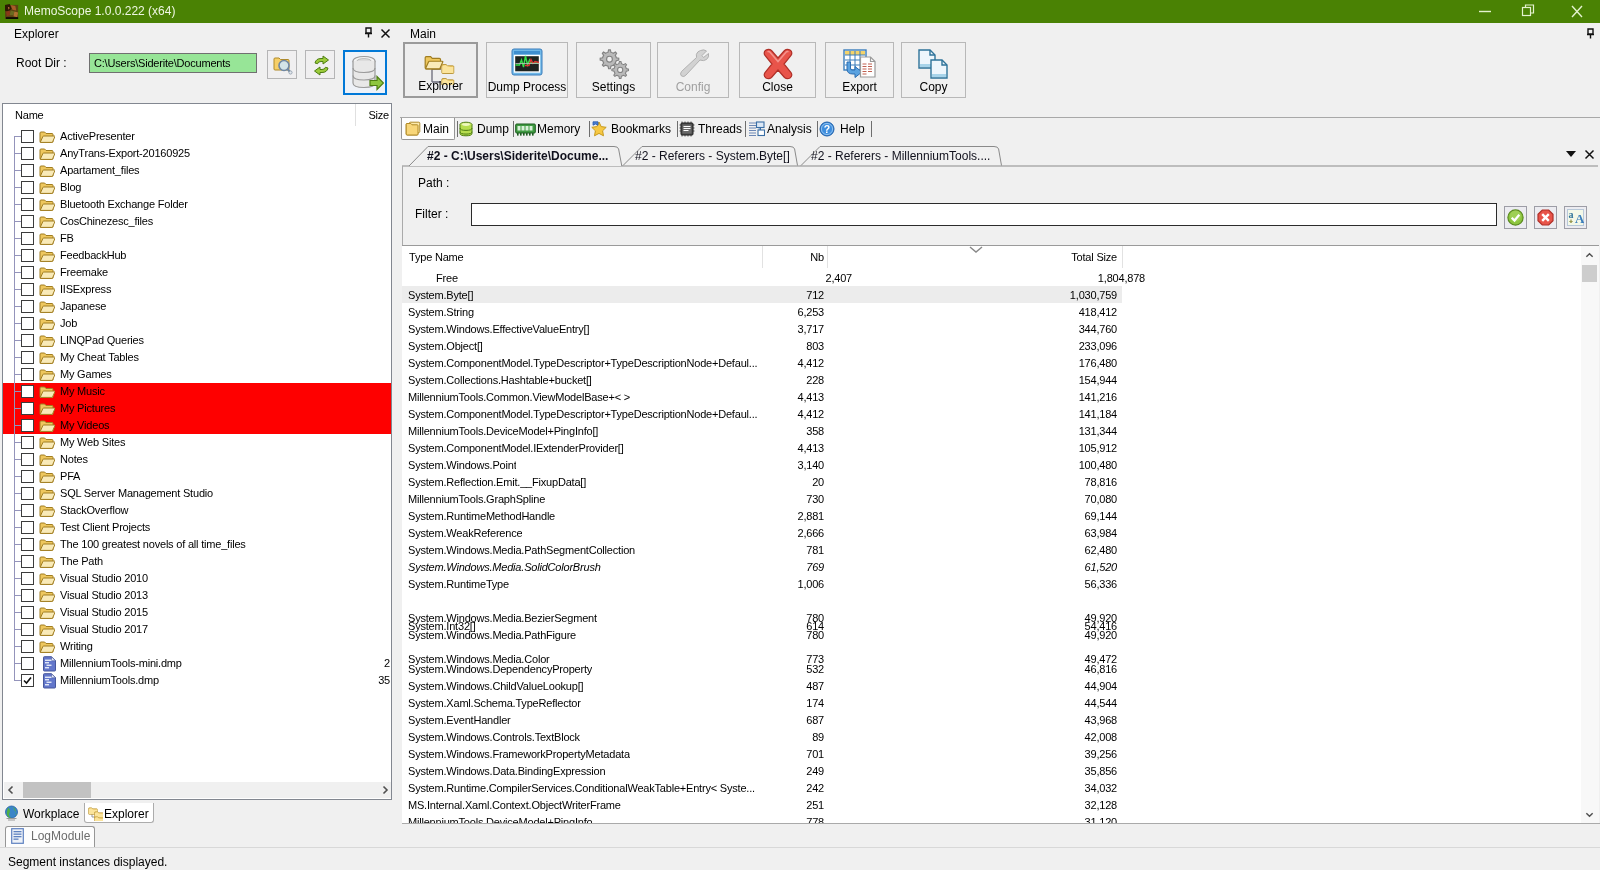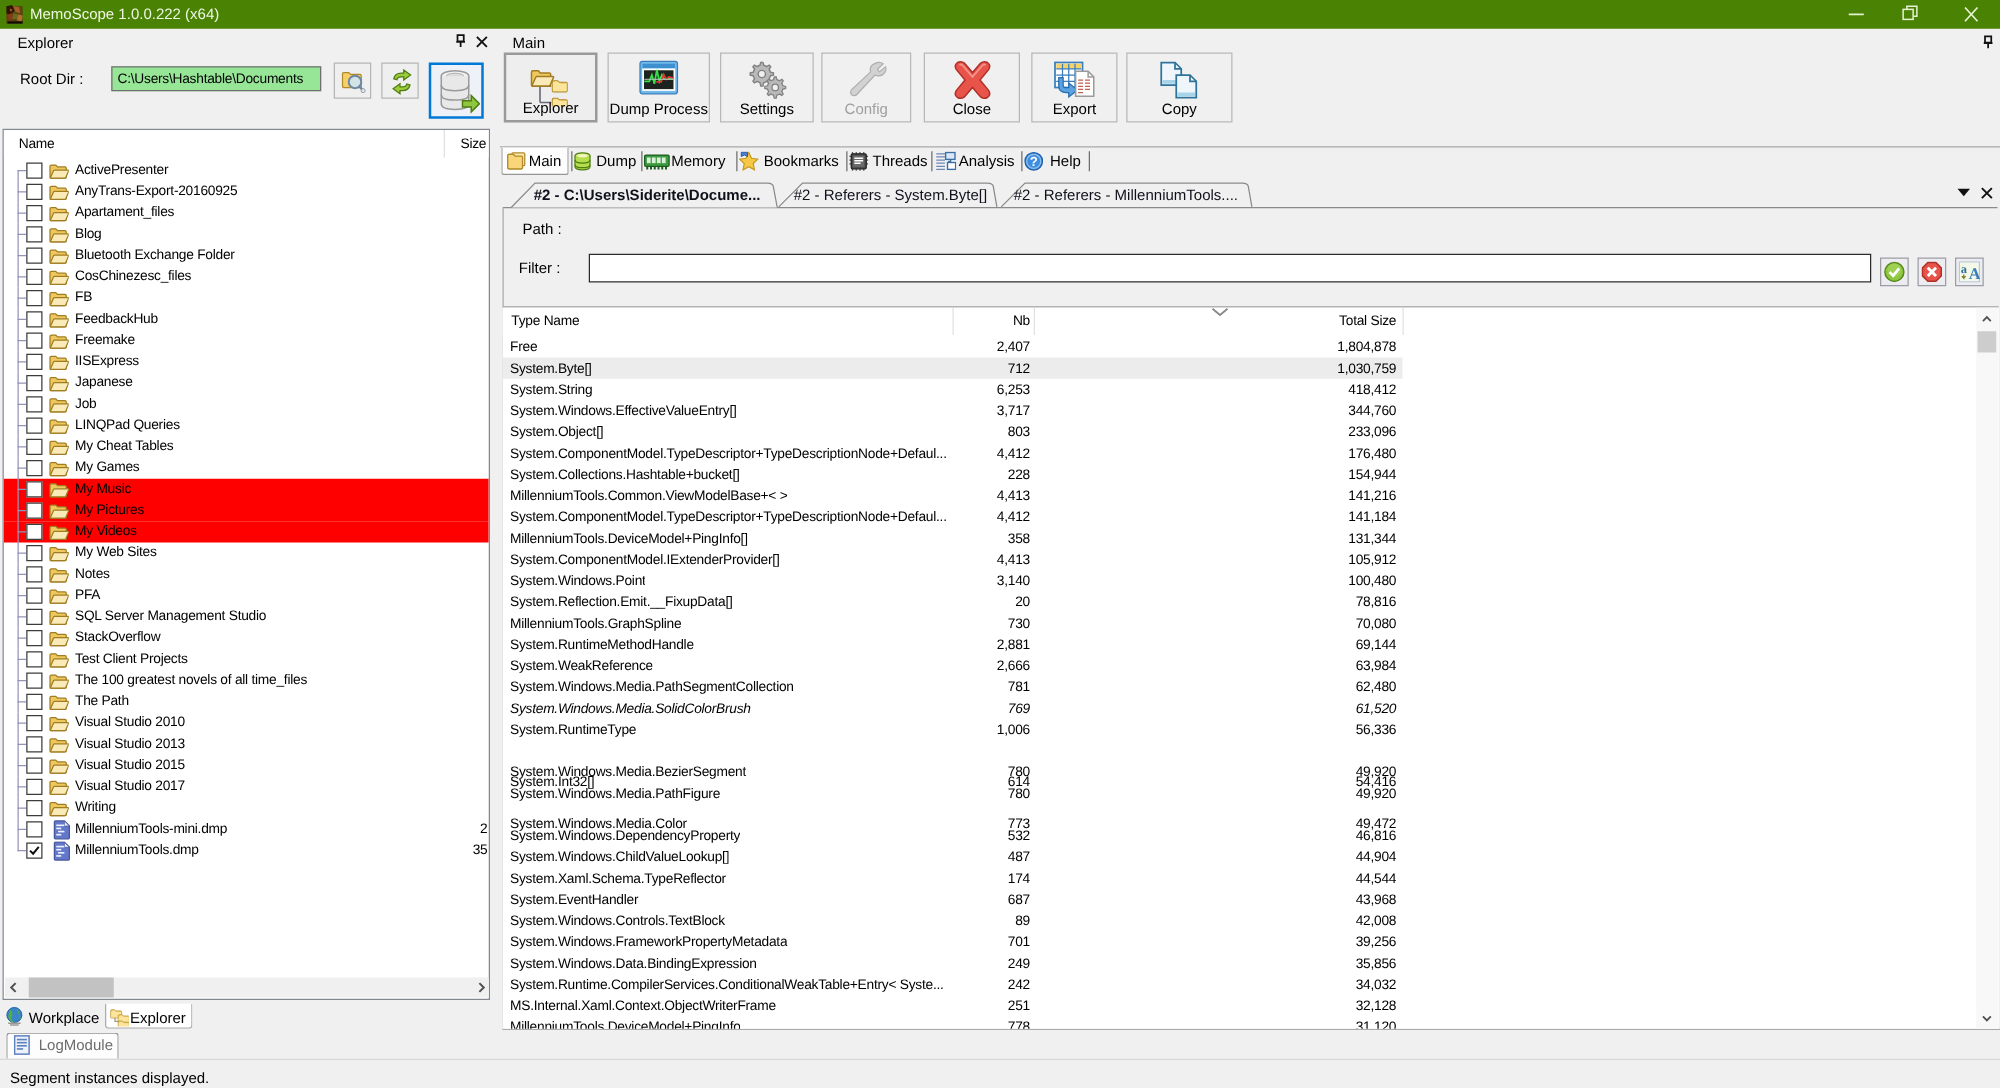--- a/index.html
+++ b/index.html
@@ -132,21 +132,21 @@
 
 <div id="leftpanel">
   <span id="lp-title">Explorer</span>
   <svg class="abs" style="left:364px;top:4px" width="10" height="12" viewBox="0 0 10 12">
       <path d="M2 1 h5 v5 h-5 z M1 6.5 h7 M4.5 6.5 v4" stroke="#111" stroke-width="1.4" fill="none"></path>
     </svg>
   <svg class="abs" style="left:380px;top:5px" width="11" height="11" viewBox="0 0 11 11">
       <path d="M1.5 1.5 L9.5 9.5 M9.5 1.5 L1.5 9.5" stroke="#111" stroke-width="1.5"></path>
     </svg>
   <span id="rootlbl">Root Dir :</span>
-  <div id="rootinput">C:\Users\Hashtable\Documents</div>
+  <div id="rootinput">C:\Users\Siderite\Documents</div>
   <div class="sbtn" style="left:267px;top:27px;width:30px;height:29px;">
     <svg style="position:absolute;left:5px;top:5px" width="20" height="19" viewBox="0 0 20 19">
         <path d="M1 3 Q1 2 2 2 L6 2 L7.5 3.5 L15 3.5 Q16 3.5 16 4.5 L16 13 Q16 14 15 14 L2 14 Q1 14 1 13 Z" fill="#f6cf68" stroke="#b08a28" stroke-width="1"></path>
         <circle cx="11" cy="9.5" r="5" fill="#cfe6f5" fill-opacity="0.9" stroke="#6f87a2" stroke-width="1.6"></circle>
         <line x1="14.5" y1="13" x2="17.5" y2="16.5" stroke="#6f87a2" stroke-width="2"></line>
         <circle cx="17.5" cy="16.5" r="1.6" fill="#e4e9ee" stroke="#8c9aa8" stroke-width="0.8"></circle>
       </svg>
     </div>
   <div class="sbtn" style="left:305px;top:27px;width:30px;height:29px;">
     <svg style="position:absolute;left:5px;top:4px" width="21" height="21" viewBox="0 0 21 21">
@@ -570,21 +570,21 @@
         <g transform="translate(17,8)">
           <path d="M1.5 1 h10 l4.5 4.5 v15.5 h-14.5 z" fill="#fff" stroke="#9a9a9a" stroke-width="1.2"></path>
           <path d="M11.5 1 v4.5 h4.5" fill="none" stroke="#9a9a9a" stroke-width="1.2"></path>
           <g stroke="#c06050" stroke-width="1">
             <path d="M3.5 8 h4 M9 8 h4 M3.5 10.5 h4 M9 10.5 h4 M3.5 13 h4 M9 13 h4 M3.5 15.5 h4 M9 15.5 h4 M3.5 18 h4"></path>
           </g>
         </g>
       </svg>
       <span class="cap">Export</span>
     </div>
-  <div class="tbtn" style="left:501px;width:85px;">
+  <div class="tbtn" style="left:501px;width:65px;">
       <svg class="tbi" width="34" height="32" viewBox="0 0 34 32">
         <g>
           <path d="M2 2 h11 l5 5 v13 h-16 z" fill="#eef6fc" stroke="#2e7399" stroke-width="1.4"></path>
           <path d="M13 2 v5 h5" fill="none" stroke="#2e7399" stroke-width="1.4"></path>
           <rect x="3" y="16" width="14" height="3" fill="#a8d4ea"></rect>
         </g>
         <g transform="translate(12,10)">
           <path d="M2 2 h11 l5 5 v13 h-16 z" fill="#eef6fc" stroke="#2e7399" stroke-width="1.4"></path>
           <path d="M13 2 v5 h5" fill="none" stroke="#2e7399" stroke-width="1.4"></path>
           <rect x="3" y="16" width="14" height="3" fill="#a8d4ea"></rect>
@@ -737,21 +737,21 @@
       <span class="abs" style="left:0;width:422px;text-align:right;top:5px;">Nb</span>
       <span class="abs" style="left:0;width:715px;text-align:right;top:5px;">Total Size</span>
       <span class="abs" style="left:360px;top:0;width:1px;height:22px;background:#e2e2e2;"></span>
       <span class="abs" style="left:425px;top:0;width:1px;height:22px;background:#e2e2e2;"></span>
       <span class="abs" style="left:720px;top:0;width:1px;height:22px;background:#e2e2e2;"></span>
     </div>
     <svg class="abs" style="left:566px;top:0px" width="16" height="8" viewBox="0 0 16 8">
         <path d="M2 1 L8 6 L14 1" stroke="#888" stroke-width="1.4" fill="none"></path>
       </svg>
     <div id="gridrows">
-        <div class="grow" style="top:23px;">
+        <div class="grow" style="top:23px;margin-left:28px;">
           <span class="c1">Free</span>
           <span class="c2">2,407</span>
           <span class="c3">1,804,878</span>
         </div>
         <div class="grow" style="top:40px;background:#ececec;">
           <span class="c1">System.Byte[]</span>
           <span class="c2">712</span>
           <span class="c3">1,030,759</span>
         </div>
         <div class="grow" style="top:57px;">

